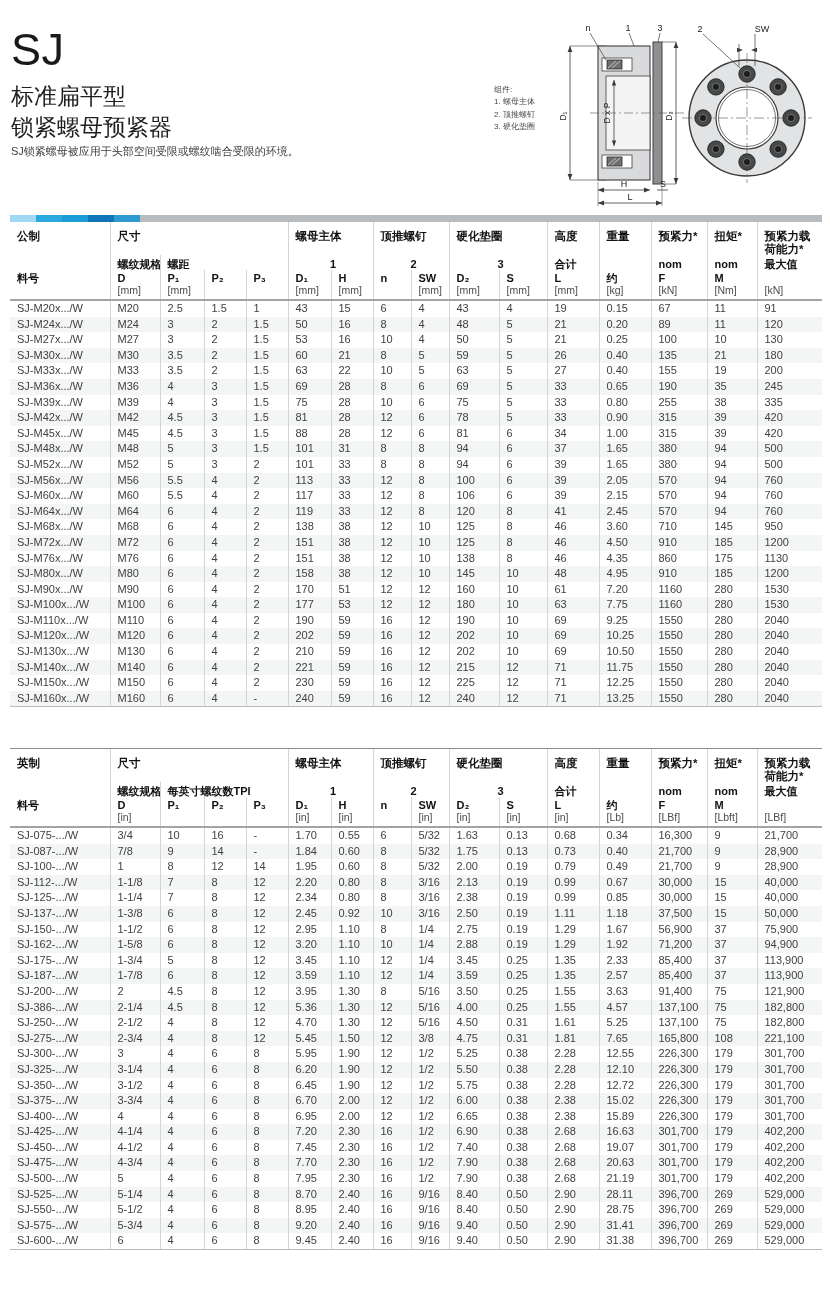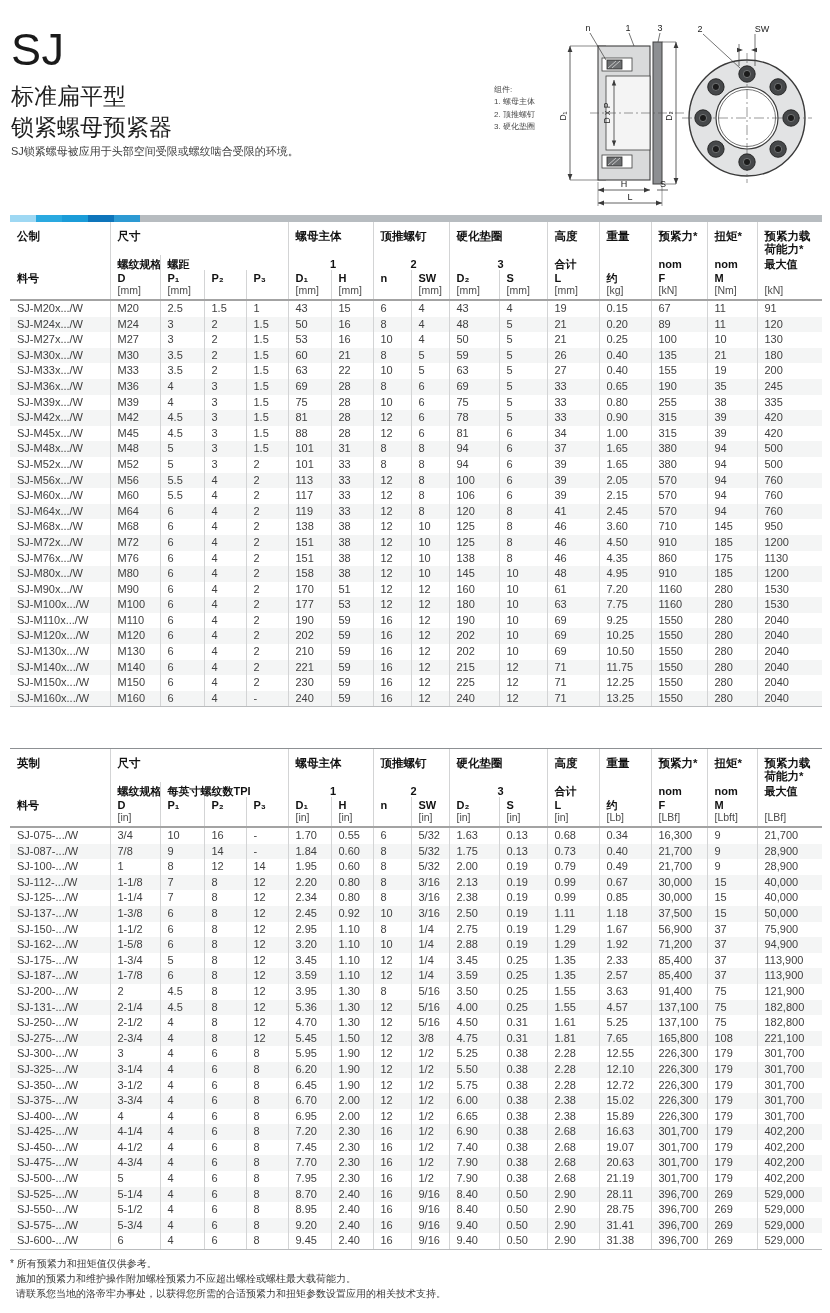--- a/index.html
+++ b/index.html
@@ -1014,21 +1014,21 @@
             <td>5/16</td>
             <td>3.50</td>
             <td>0.25</td>
             <td>1.55</td>
             <td>3.63</td>
             <td>91,400</td>
             <td>75</td>
             <td>121,900</td>
           </tr>
           <tr>
-            <td>SJ-131-.../W</td>
+            <td>SJ-386-.../W</td>
             <td>2-1/4</td>
             <td>4.5</td>
             <td>8</td>
             <td>12</td>
             <td>5.36</td>
             <td>1.30</td>
             <td>12</td>
             <td>5/16</td>
             <td>4.00</td>
             <td>0.25</td>
@@ -1305,19 +1305,14 @@
             <td>2.90</td>
             <td>31.38</td>
             <td>396,700</td>
             <td>269</td>
             <td>529,000</td>
           </tr>
         </tbody>
     </table>
   </div>
 
-  <div class="footnotes">
-    <div>* 所有预紧力和扭矩值仅供参考。</div>
-    <div class="fn-sub">施加的预紧力和维护操作附加螺栓预紧力不应超出螺栓或螺柱最大载荷能力。</div>
-    <div class="fn-sub">请联系您当地的洛帝牢办事处，以获得您所需的合适预紧力和扭矩参数设置应用的相关技术支持。</div>
-  </div>
 
 </div>
 
 </body></html>

